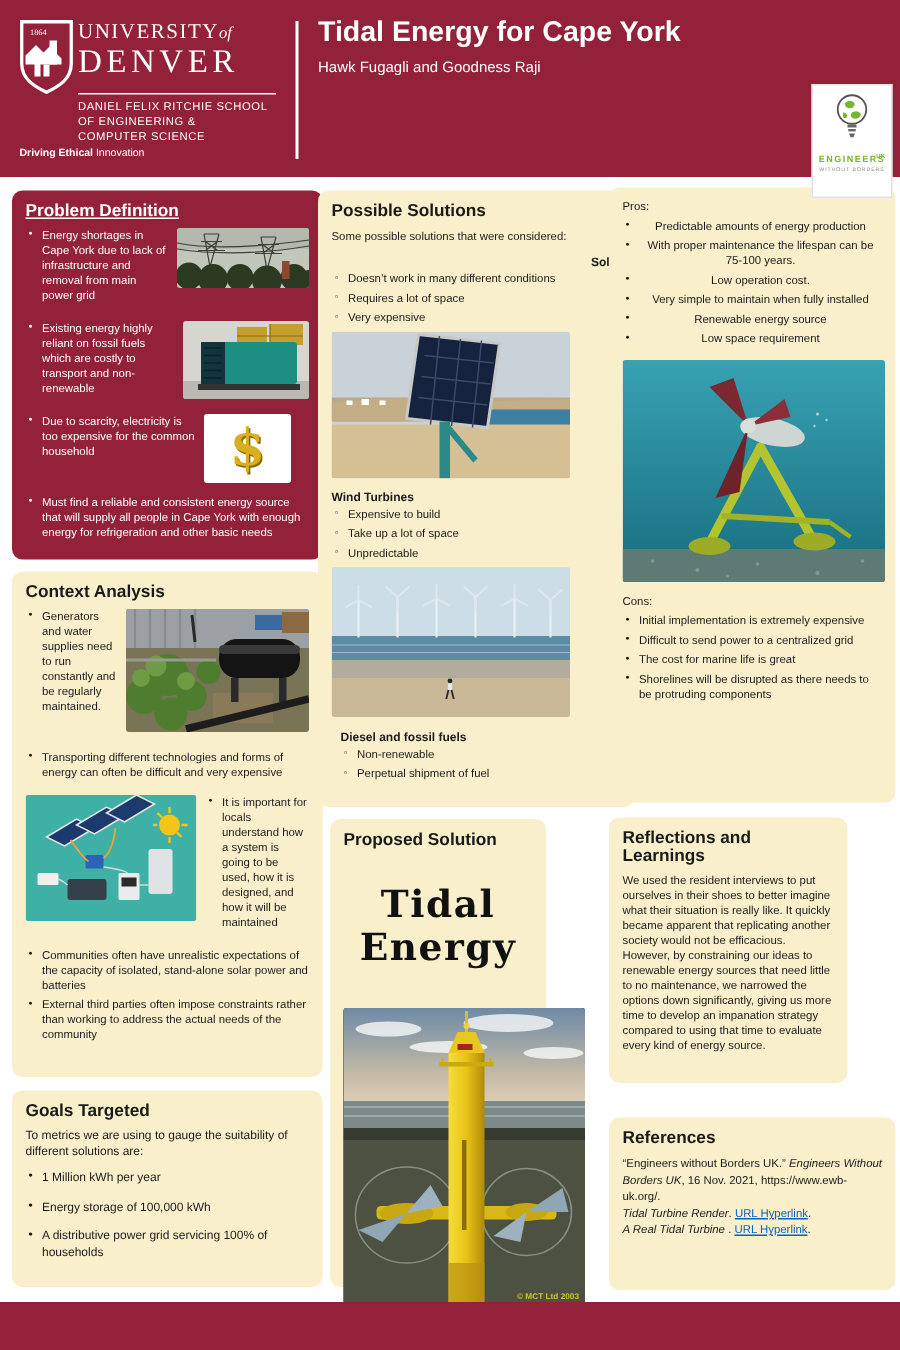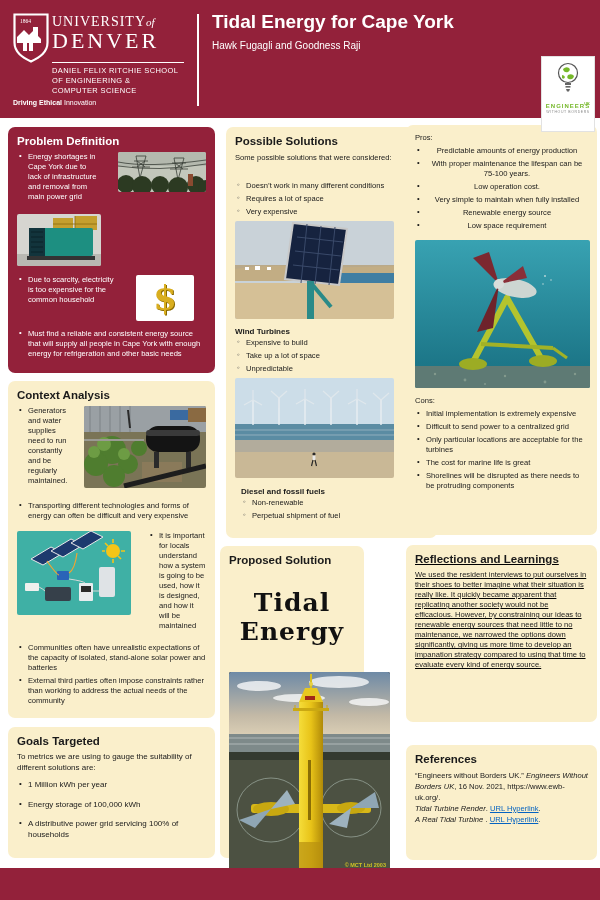--- a/index.html
+++ b/index.html
@@ -25,31 +25,31 @@
   
   .ewb { position:absolute; right:5px; top:56px; width:54px; height:76px; background:#fff; border:1px solid #e2e2e2; z-index:5; text-align:center; padding-top:4px; }
   .ewb-name { color:#76B82A; font-size:6px; font-weight:bold; letter-spacing:1px; margin-top:2px; }
   .ewb-sub { color:#8a8a8a; font-size:3.5px; letter-spacing:0.6px; margin-top:1px; }
   .ewb-uk { position:absolute; right:4px; top:44px; color:#76B82A; font-size:4px; font-weight:bold; }
 
   
   .panel { position:absolute; border-radius:7px; background:#FAEFCB; padding:8px 9px; }
   .panel.maroon { background:#93213A; color:#fff; }
   .ptitle { font-size:11.5px; font-weight:bold; color:#1a1a1a; margin-bottom:5px; }
-  .panel.maroon .ptitle { color:#fff; }
+  .panel.maroon .ptitle { color:#fff;text-decoration:underline; }
   .txt { font-size:7.6px; line-height:1.32; color:#1a1a1a; }
   .panel.maroon .txt { color:#fff; }
 
   ul.blist { list-style:none; }
   ul.blist li { position:relative; padding-left:11px; margin-bottom:3px; }
   ul.blist li::before { content:"•"; position:absolute; left:2px; top:-1px; }
   ul.blist.open li::before { content:"◦"; color:#555; }
   ul.blist.white li::before { color:#fff; }
 
-  .row { display:flex; gap:17px; }
+  .row { display:flex; gap:6px; }
   .row .grow { flex:1; }
 
   .imgbox { border-radius:2px; overflow:hidden; flex:none; position:relative; }
 
   
   .tidal-big { font-family:"DejaVu Serif", serif; font-weight:bold; font-size:25px; color:#111; text-align:center; letter-spacing:1px; }
 
   
   .subhead { font-size:8px; font-weight:bold; color:#1a1a1a; margin-top:7px; margin-bottom:2px; }
 
@@ -141,20 +141,25 @@
               <circle cx="42" cy="33" r="9"></circle>
             <circle cx="60" cy="35" r="10"></circle>
               <circle cx="78" cy="33" r="9"></circle>
               <circle cx="88" cy="36" r="8"></circle>
           </g>
           <rect x="70" y="22" width="5" height="12" fill="#8a4a30"></rect>
         </svg>
       </div>
     </div>
     <div class="row" style="margin-top:9px;">
+      <div class="grow txt">
+          <ul class="blist white">
+            <li>Existing energy highly reliant on fossil fuels which are costly to transport and non-renewable</li>
+          </ul>
+        </div>
       <div class="imgbox" style="width:84px; height:52px;">
         <svg width="84" height="52" viewBox="0 0 84 52">
           <rect width="84" height="52" fill="#d6d5d0"></rect>
           <rect y="40" width="84" height="12" fill="#b9b8b2"></rect>
           <g fill="#c49f2e">
               <rect x="36" y="4" width="20" height="12"></rect>
               <rect x="58" y="2" width="22" height="14"></rect>
             </g>
           <g stroke="#8a6a10" stroke-width="0.8">
               <line x1="36" y1="10" x2="80" y2="10"></line>
@@ -294,21 +299,21 @@
     <div class="txt" style="font-size:8px; margin-bottom:7px;">To metrics we are using to gauge the suitability of different solutions are:</div>
     <div class="txt" style="font-size:8px;">
         <ul class="blist">
       <li style="margin-bottom:9px;">1 Million kWh per year</li>
       <li style="margin-bottom:9px;">Energy storage of 100,000 kWh</li>
       <li>A distributive power grid servicing 100% of households</li>
     </ul>
       </div>
   </div>
 
-  <div class="panel" style="left:226px; top:127px; width:211px; height:411px;">
+  <div class="panel" style="left:212px; top:127px; width:211px; height:411px;">
     <div class="ptitle">Possible Solutions</div>
     <div class="txt" style="margin-top:6px;">Some possible solutions that were considered:</div>
     <div class="subhead" style="text-align:right;">Solar</div>
     <div class="txt">
         <ul class="blist open">
       <li>Doesn’t work in many different conditions</li>
       <li>Requires a lot of space</li>
       <li>Very expensive</li>
     </ul>
       </div>
@@ -525,28 +530,27 @@
             <circle cx="136" cy="40" r="0.8"></circle>
             <circle cx="128" cy="44" r="0.8"></circle>
           </g>
       </svg>
     </div>
     <div class="txt" style="margin-top:8px;">Cons:</div>
     <div class="txt" style="margin-top:3px;">
         <ul class="blist">
       <li>Initial implementation is extremely expensive</li>
       <li>Difficult to send power to a centralized grid</li>
-      <li>Only particular locations are acceptable for the turbines</li>
       <li>The cost for marine life is great</li>
       <li>Shorelines will be disrupted as there needs to be protruding components</li>
     </ul>
       </div>
   </div>
 
-  <div class="panel" style="left:406px; top:545px; width:191px; height:177px;text-decoration:underline;">
+  <div class="panel" style="left:406px; top:545px; width:159px; height:177px;">
     <div class="ptitle">Reflections and Learnings</div>
     <div class="txt" style="margin-top:4px;">We used the resident interviews to put ourselves in their shoes to better imagine what their situation is really like. It quickly became apparent that replicating another society would not be efficacious. However, by constraining our ideas to renewable energy sources that need little to no maintenance, we narrowed the options down significantly, giving us more time to develop an impanation strategy compared to using that time to evaluate every kind of energy source.</div>
   </div>
 
   <div class="panel" style="left:406px; top:745px; width:191px; height:115px;">
     <div class="ptitle">References</div>
     <div class="ref" style="margin-top:4px;">
       <span>“Engineers without Borders UK.” </span><i>Engineers Without Borders UK</i><span>, 16 Nov. 2021, https://www.ewb-uk.org/.</span>
     </div>
     <div class="ref">

